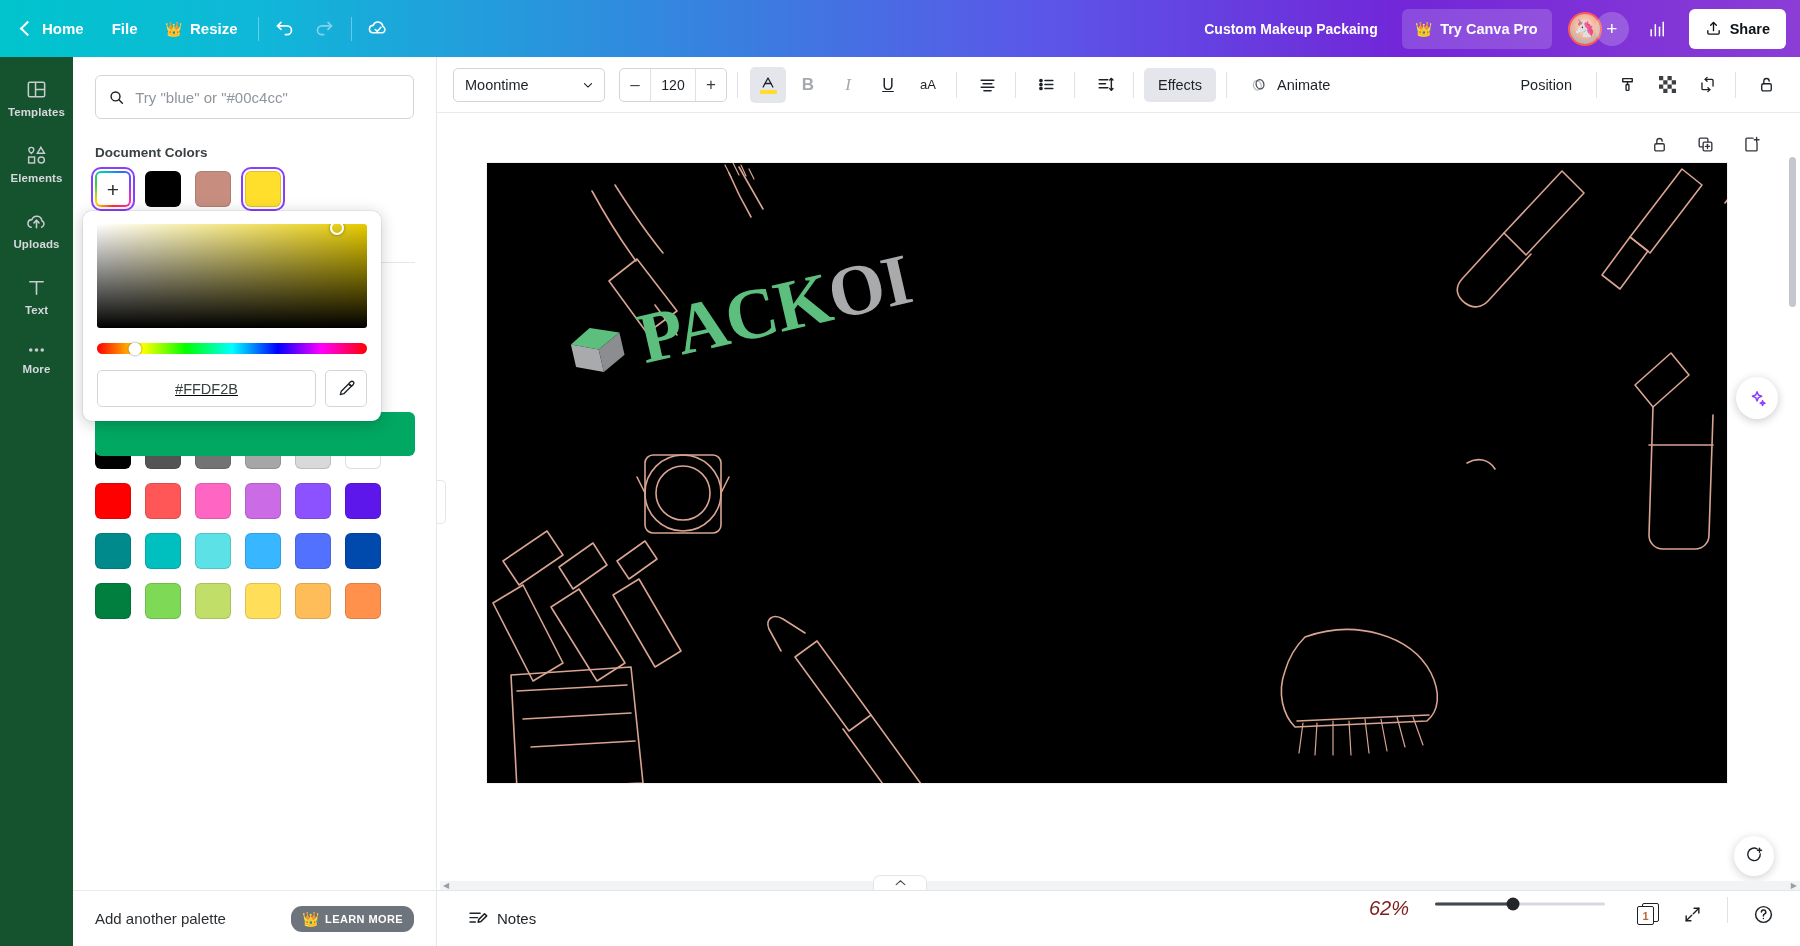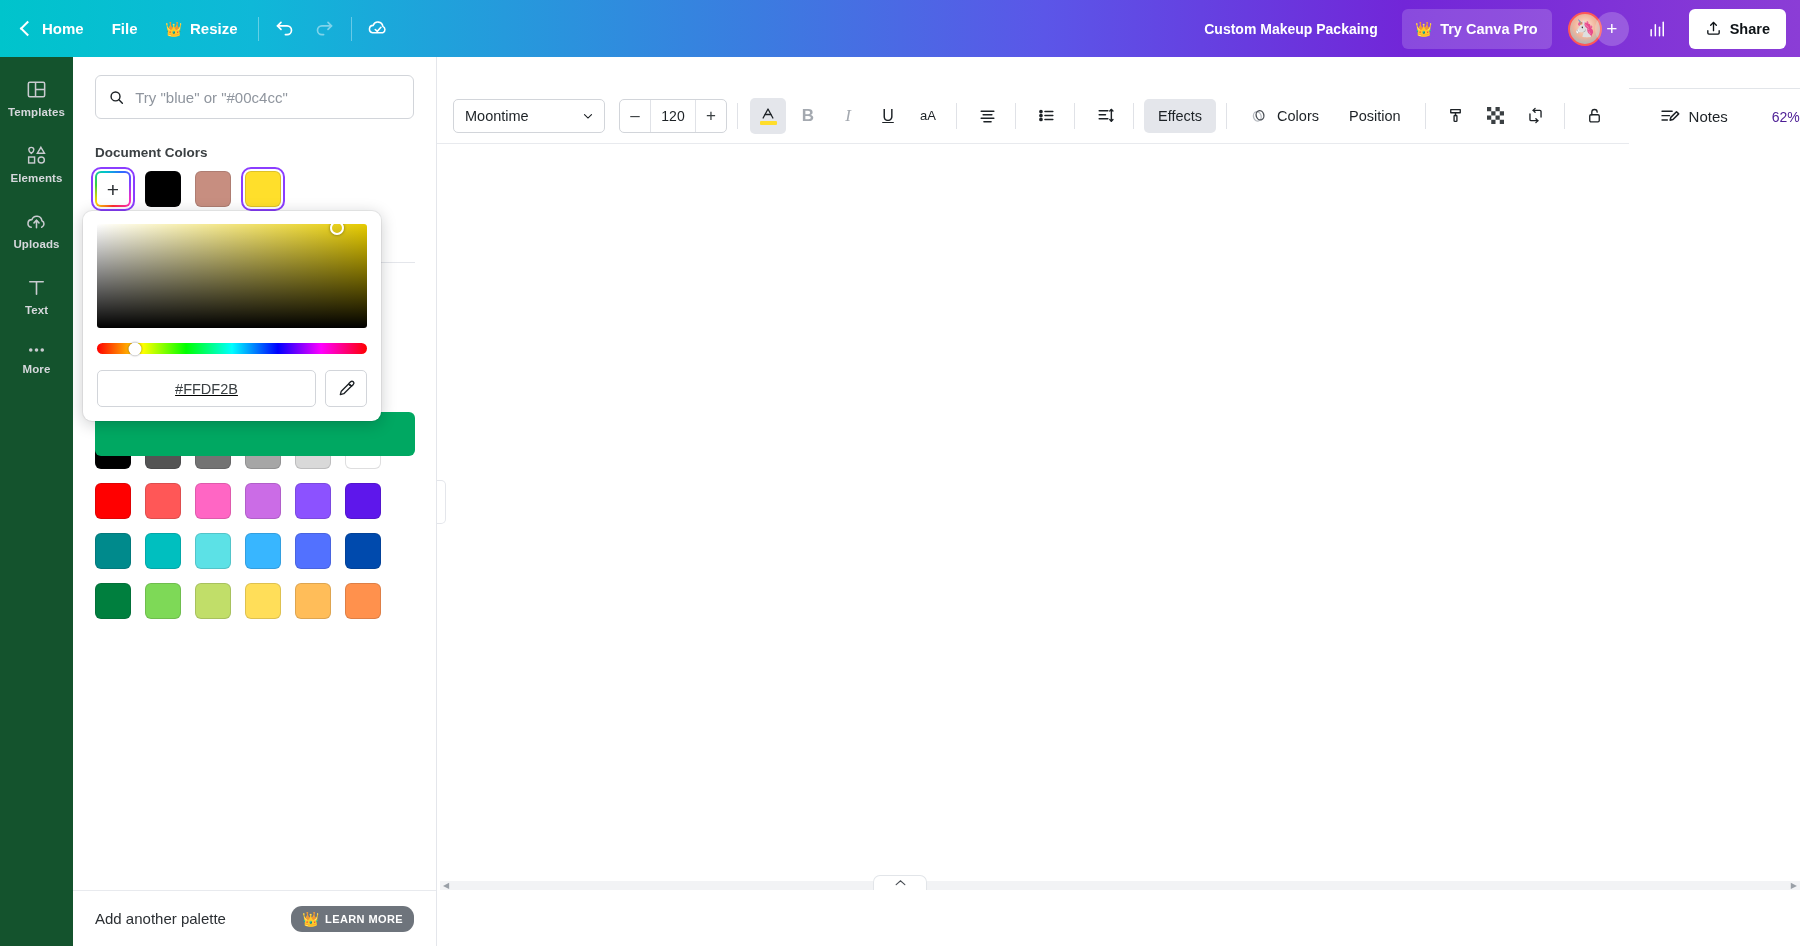--- a/index.html
+++ b/index.html
@@ -157,21 +157,21 @@
     justify-content: space-between; padding: 0 22px; background: #fff;
   }
   .foot-link { font-size: 15px; color: #2b2f33; cursor: pointer; }
   .learn-pill {
     display: flex; align-items: center; gap: 5px; background: #6e747c; color: #fff;
     font-size: 11px; font-weight: 700; letter-spacing: .4px; border-radius: 11px;
     padding: 5px 11px; cursor: pointer;
   }
 
   
-  .editor { flex: 1 1 auto; display: flex; flex-direction: row; min-width: 0; background: #fff; margin-top: 31px; }
+  .editor { flex: 1 1 auto; display: flex; flex-direction: column; min-width: 0; background: #fff; }
   .toolbar {
     height: 56px; flex: 0 0 56px; display: flex; align-items: center; gap: 2px;
     padding: 0 16px; border-bottom: 1px solid #e8eaee; background: #fff;
   }
   .font-select {
     width: 152px; height: 34px; border: 1px solid #d2d5da; border-radius: 5px;
     display: flex; align-items: center; justify-content: space-between; padding: 0 9px 0 11px;
     font-size: 14.5px; color: #1d2226; cursor: pointer; background: #fff;
   }
   .size-group {
@@ -225,27 +225,27 @@
     align-items: center; justify-content: center; cursor: pointer; z-index: 8;
   }
   .comment-btn {
     position: absolute; right: 26px; bottom: 14px; width: 40px; height: 40px; border-radius: 50%;
     background: #fff; box-shadow: 0 2px 10px rgba(14,19,24,.2); display: flex;
     align-items: center; justify-content: center; cursor: pointer; z-index: 8;
   }
 
   
   .statusbar {
-    height: 56px; flex: 0 0 56px; display: flex; align-items: center; border-top: 1px solid #e2e5e9;
+    height: 56px; flex: 0 0 56px; display: flex; border-top: 1px solid #e2e5e9;
     padding: 6px 20px; background: #fff; gap: 10px;
   }
   .notes-btn { display: flex; align-items: center; gap: 9px; font-size: 15px; color: #1d2226;
                cursor: pointer; padding: 7px 10px; border-radius: 5px; }
   .st-grow { flex: 1 1 auto; }
-  .zoom-val { font-size: 14px; color: #4c1d95; min-width: 42px; text-align: right; }
+  .zoom-val { font-size: 20px; color: #7f1d1d; min-width: 42px; text-align: right; font-style: italic; }
   .zoom-slider { width: 170px; height: 14px; position: relative; margin: 0 16px; cursor: pointer; }
   .zs-track { position: absolute; top: 50%; left: 0; right: 0; height: 3px; background: #d6d9de;
               border-radius: 2px; transform: translateY(-50%); }
   .zs-fill { position: absolute; top: 50%; left: 0; width: 46%; height: 3px; background: #44484e;
              border-radius: 2px; transform: translateY(-50%); }
   .zs-knob { position: absolute; top: 50%; left: 46%; width: 13px; height: 13px; border-radius: 50%;
              background: #22262b; transform: translate(-50%,-50%); }
   .st-ico { width: 34px; height: 34px; display:flex; align-items:center; justify-content:center;
             border-radius: 5px; cursor: pointer; color: #1d2226; }
   .pagecount { position: relative; width: 22px; height: 22px; }
@@ -559,21 +559,21 @@
 
         <div class="pill-btn active">Effects</div>
 
         <div class="vsep"></div>
 
         <div class="animate-btn">
           <svg width="20" height="20" viewBox="0 0 24 24" fill="none" stroke="#6d727a" stroke-width="1.6">
             <ellipse cx="10" cy="12.5" rx="4.6" ry="5.6" transform="rotate(-16 10 12.5)" stroke="#b7bbc1"></ellipse>
             <ellipse cx="13.2" cy="11.2" rx="4.6" ry="5.6" transform="rotate(-16 13.2 11.2)" stroke="#4a4f56"></ellipse>
           </svg>
-          <span>Colors</span>
+          <span>Animate</span>
         </div>
 
         <div class="tb-grow"></div>
 
         <div class="pill-btn">Position</div>
 
         <div class="vsep"></div>
 
         <div class="tb2">
           <svg width="19" height="19" viewBox="0 0 24 24" fill="none" stroke="#1d2226" stroke-width="1.7" stroke-linecap="round" stroke-linejoin="round">

